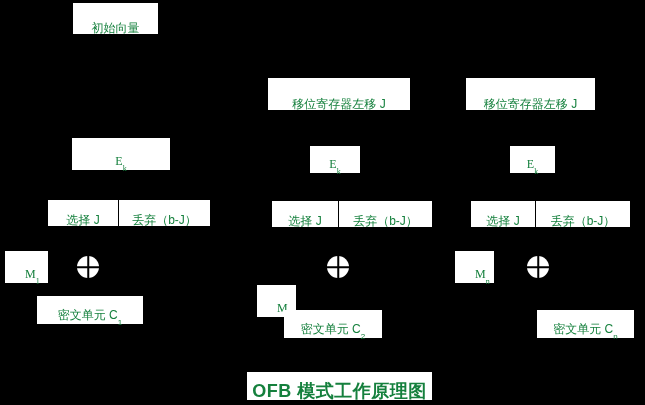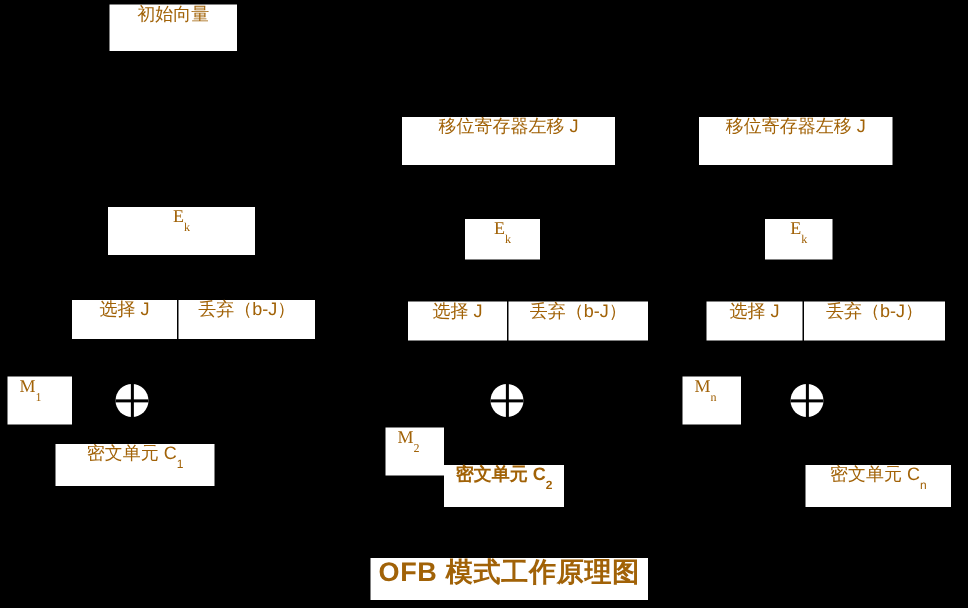--- a/index.html
+++ b/index.html
@@ -11,30 +11,30 @@
     position: relative;
     width: 645px;
     height: 405px;
     background: #000000;
     overflow: hidden;
     font-family: "Liberation Sans", "DejaVu Sans", sans-serif;
   }
   .box {
     position: absolute;
     background: #ffffff;
-    color: #a16207;
+    color: #15803d;
     display: flex;
-    align-items: flex-start;
+    align-items: flex-end;
     box-sizing: border-box;
     font-size: 12px;
     line-height: 1;
     white-space: nowrap;
   }
   .box.center { justify-content: center; }
-  .box.left  { justify-content: flex-start; padding-left: 8px; }
+  .box.left  { justify-content: flex-start; padding-left: 20px; }
   .box.title {
     font-weight: bold;
     font-size: 18px;
     justify-content: center;
     letter-spacing: 0.5px;
   }
   .sub {
     font-size: 8px;
     vertical-align: sub;
     position: relative;
@@ -127,21 +127,21 @@
   </div>
 
   <div class="box left" style="left:257px; top:251px; width:39px; height:32px;margin-top:34px;">
     <span>
       <span class="ital">M</span><span class="sub ital">2</span>
     </span>
   </div>
 
   <div class="xor" style="left:327px; top:256px;"></div>
 
-  <div class="box center" style="left:296px; top:310px; width:80px; height:28px;font-weight:bold;">
+  <div class="box center" style="left:284px; top:310px; width:98px; height:28px;">
     <span>
       <span>密文单元 C</span><span class="sub">2</span>
     </span>
   </div>
 
   <div class="box center" style="left:466px; top:78px; width:129px; height:32px;">
     <span>移位寄存器左移 J</span>
   </div>
 
   <div class="box center" style="left:510px; top:146px; width:45px; height:27px;">

